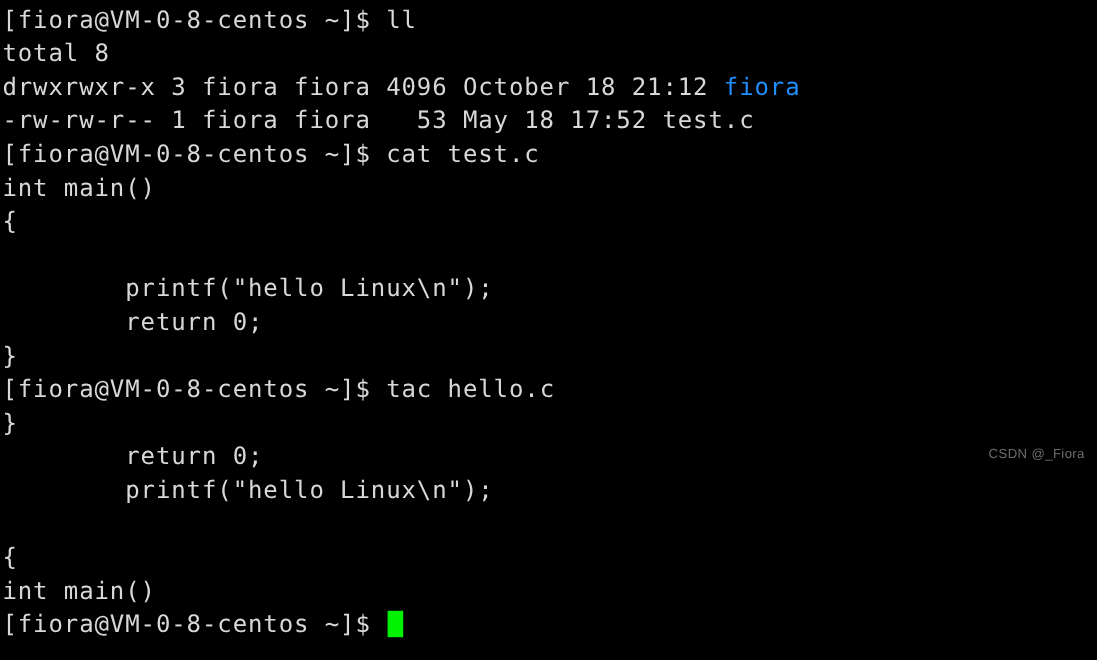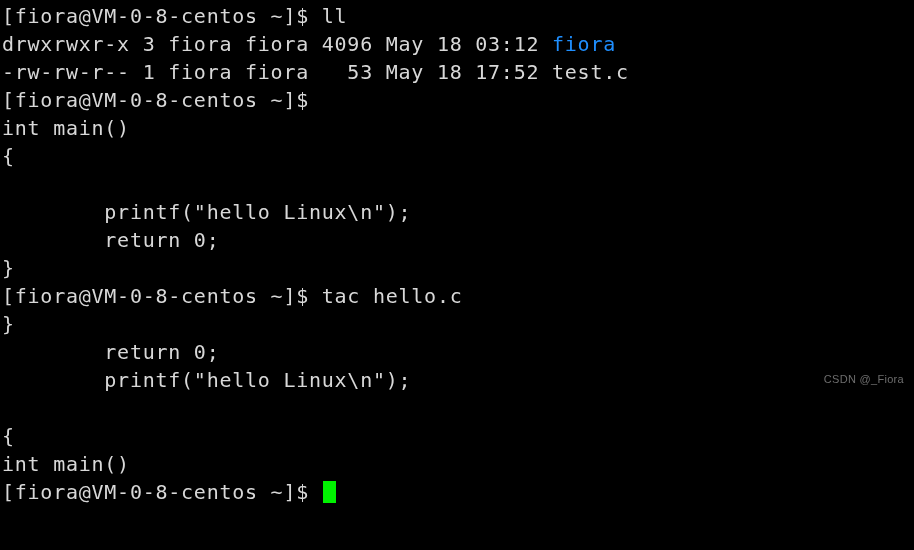--- a/index.html
+++ b/index.html
@@ -61,23 +61,24 @@
     letter-spacing: 0.3px;
     white-space: pre;
   }
 </style>
 </head>
 <body>
 
 <div id="terminal">
   <div id="terminal-lines">
       <div class="line prompt-line"><span class="seg c-prompt">[fiora@VM-0-8-centos ~]$ </span><span class="seg c-default">ll</span></div>
-      <div class="line"><span class="seg c-default">drwxrwxr-x 3 fiora fiora 4096 May 18 03:12 </span><span class="seg c-dir">fiora</span></div>
+      <div class="line"><span class="seg c-default">total 8</span></div>
+      <div class="line"><span class="seg c-default">drwxrwxr-x 3 fiora fiora 4096 October 18 21:12 </span><span class="seg c-dir">fiora</span></div>
       <div class="line"><span class="seg c-default">-rw-rw-r-- 1 fiora fiora   53 May 18 17:52 </span><span class="seg c-default">test.c</span></div>
-      <div class="line prompt-line"><span class="seg c-prompt">[fiora@VM-0-8-centos ~]$ </span></div>
+      <div class="line prompt-line"><span class="seg c-prompt">[fiora@VM-0-8-centos ~]$ </span><span class="seg c-default">cat test.c</span></div>
       <div class="line"><span class="seg c-default">int main()</span></div>
       <div class="line"><span class="seg c-default">{</span></div>
       <div class="line"><span class="seg c-default"></span></div>
       <div class="line"><span class="seg c-default">        printf("hello Linux\n");</span></div>
       <div class="line"><span class="seg c-default">        return 0;</span></div>
       <div class="line"><span class="seg c-default">}</span></div>
       <div class="line prompt-line"><span class="seg c-prompt">[fiora@VM-0-8-centos ~]$ </span><span class="seg c-default">tac hello.c</span></div>
       <div class="line"><span class="seg c-default">}</span></div>
       <div class="line"><span class="seg c-default">        return 0;</span></div>
       <div class="line"><span class="seg c-default">        printf("hello Linux\n");</span></div>

